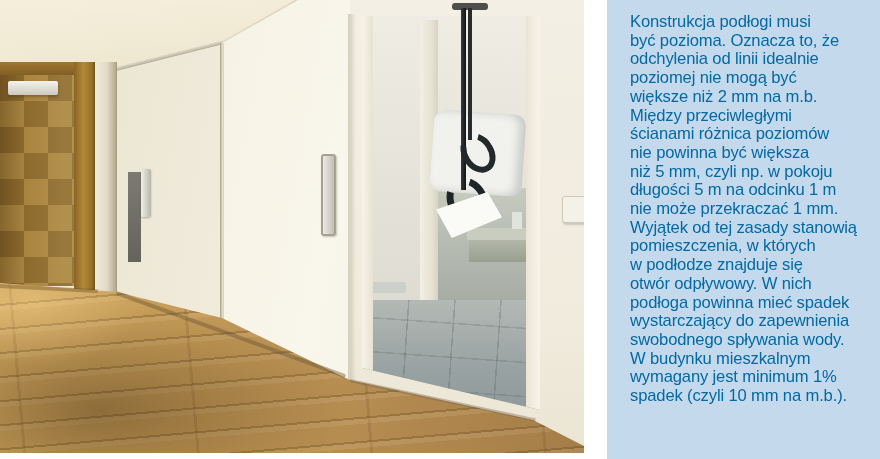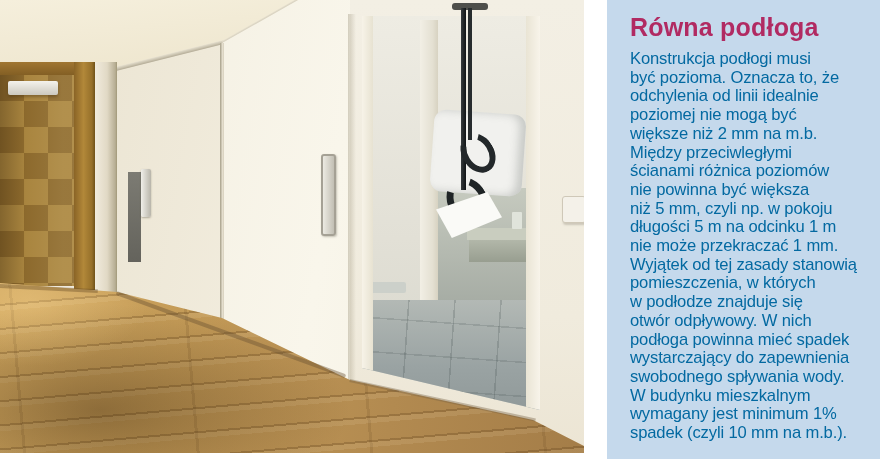--- a/index.html
+++ b/index.html
@@ -183,21 +183,20 @@
       <div class="abs planks"></div>
       <div class="abs floor-shadow"></div>
       <div class="abs floor-light"></div>
     </div>
     <div class="abs shadow-door"></div>
     <div class="abs shadow-p1"></div>
     <div class="abs shadow-p2"></div>
   </div>
 
   <aside class="info-panel">
-    <h1>Równa podłoga</h1>
     <p>Konstrukcja podłogi musi
 być pozioma. Oznacza to, że
 odchylenia od linii idealnie
 poziomej nie mogą być
 większe niż 2 mm na m.b.
 Między przeciwległymi
 ścianami różnica poziomów
 nie powinna być większa
 niż 5 mm, czyli np. w pokoju
 długości 5 m na odcinku 1 m

